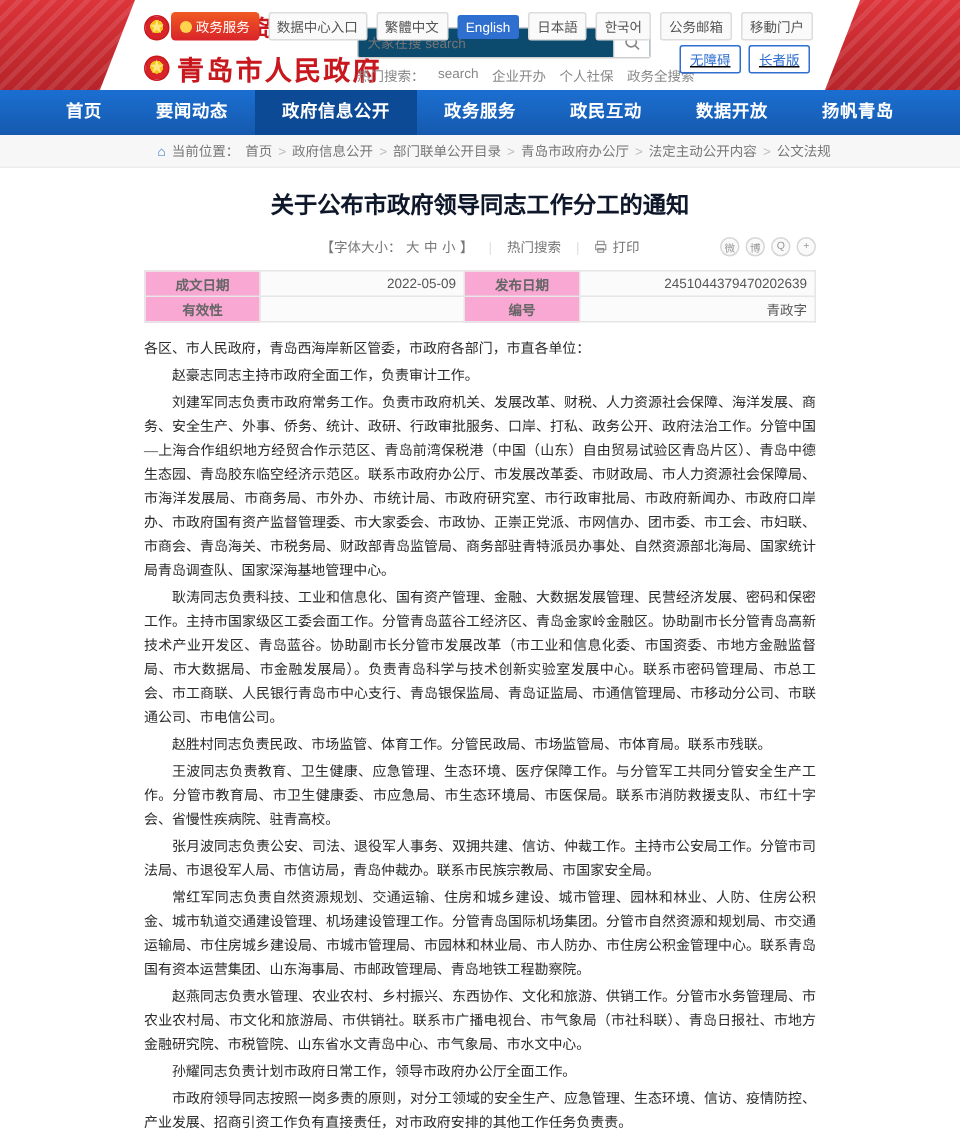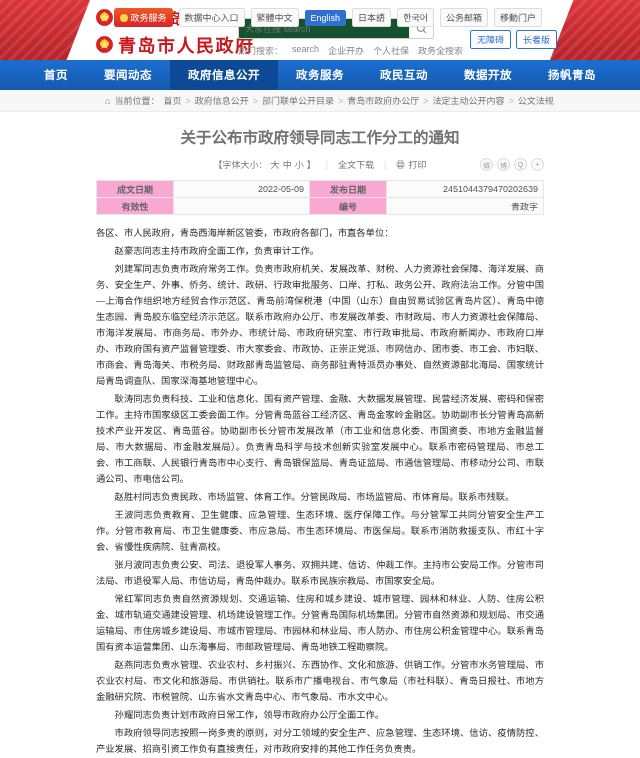--- a/index.html
+++ b/index.html
@@ -69,39 +69,39 @@
     background: #fafafa; color: #555; white-space: nowrap; font-size: 9px;
   }
   .tool-chip.blue { background: #2f6fd0; color: #fff; border-color: #2f6fd0; }
 
   
   .search-wrap {
     position: absolute; left: 238px; top: 18px; width: 196px;
   }
   .search-box {
     height: 21px; border: 1px solid #cfcfcf; border-radius: 2px;
-    display: flex; align-items: flex-end; background: #14532d;
+    display: flex; align-items: flex-end; background: #0c4a6e;
   }
   .search-input {
     flex: 1; border: 0; outline: none; height: 19px; padding: 0 6px;
     font-size: 9px; color: #999; font-family: "Liberation Sans", sans-serif;
     background: transparent;
   }
   .search-btn {
     width: 24px; height: 19px; background: #fff; border-left: 1px solid #eee;
     display: flex; align-items: center; justify-content: center;
   }
   .search-btn svg { display: block; }
   .search-tags {
     display: flex; gap: 9px; margin-top: 5px; font-size: 9px; color: #888;
   }
   .search-tags span { white-space: nowrap; }
 
   .top-right-btns {
-    position: absolute; right: 83px; top: 30px; display: flex; gap: 5px;
+    position: absolute; right: 100px; top: 30px; display: flex; gap: 5px; text-decoration: underline;
   }
   .rbtn {
     border: 1px solid #2f6fd0; color: #2f6fd0; border-radius: 2px;
     font-size: 9px; padding: 2px 6px; background: #fff; white-space: nowrap;
   }
 
   
   .nav {
     height: 30px;
     background: linear-gradient(180deg,#1b6fd1,#1559ae);
@@ -120,21 +120,21 @@
     font-size: 9px; color: #777; gap: 4px;
   }
   .crumb .home-ico { color: #2f6fd0; }
   .crumb .sep { color: #bbb; }
 
   
   .article-wrap {
     margin: 0 auto; width: 448px; padding-top: 14px;
   }
   .art-title {
-    text-align: center; font-size: 15.5px; font-weight: bold; color: #737373;
+    text-align: center; font-size: 15.5px; font-weight: bold; color: #0f172a;
     font-family: "Liberation Serif", serif; line-height: 1.5;
   }
   .art-tools {
     display: flex; align-items: center; justify-content: center;
     gap: 10px; margin-top: 9px; font-size: 9px; color: #777;
     position: relative;
   }
   .art-tools .fsz { display: flex; gap: 3px; align-items: flex-end; }
   .art-tools .divider { color: #ddd; }
   .art-tools .print { display: flex; align-items: center; gap: 3px; }
@@ -257,21 +257,21 @@
 
     <div class="art-tools">
       <span class="fsz">
         <span>【字体大小：</span>
         <span>大</span>
         <span>中</span>
         <span>小</span>
         <span>】</span>
       </span>
       <span class="divider">|</span>
-      <span>全文下载</span>
+      <span>热门搜索</span>
       <span class="divider">|</span>
       <span class="print">
         <svg width="9" height="9" viewBox="0 0 16 16">
             <rect x="4" y="1.5" width="8" height="4" fill="none" stroke="#888" stroke-width="1.2"></rect>
             <rect x="2" y="5.5" width="12" height="6" fill="none" stroke="#888" stroke-width="1.2"></rect>
             <rect x="4.5" y="10" width="7" height="4.5" fill="none" stroke="#888" stroke-width="1.2"></rect>
           </svg>
         <span>打印</span>
       </span>
       <span class="share-icons">

